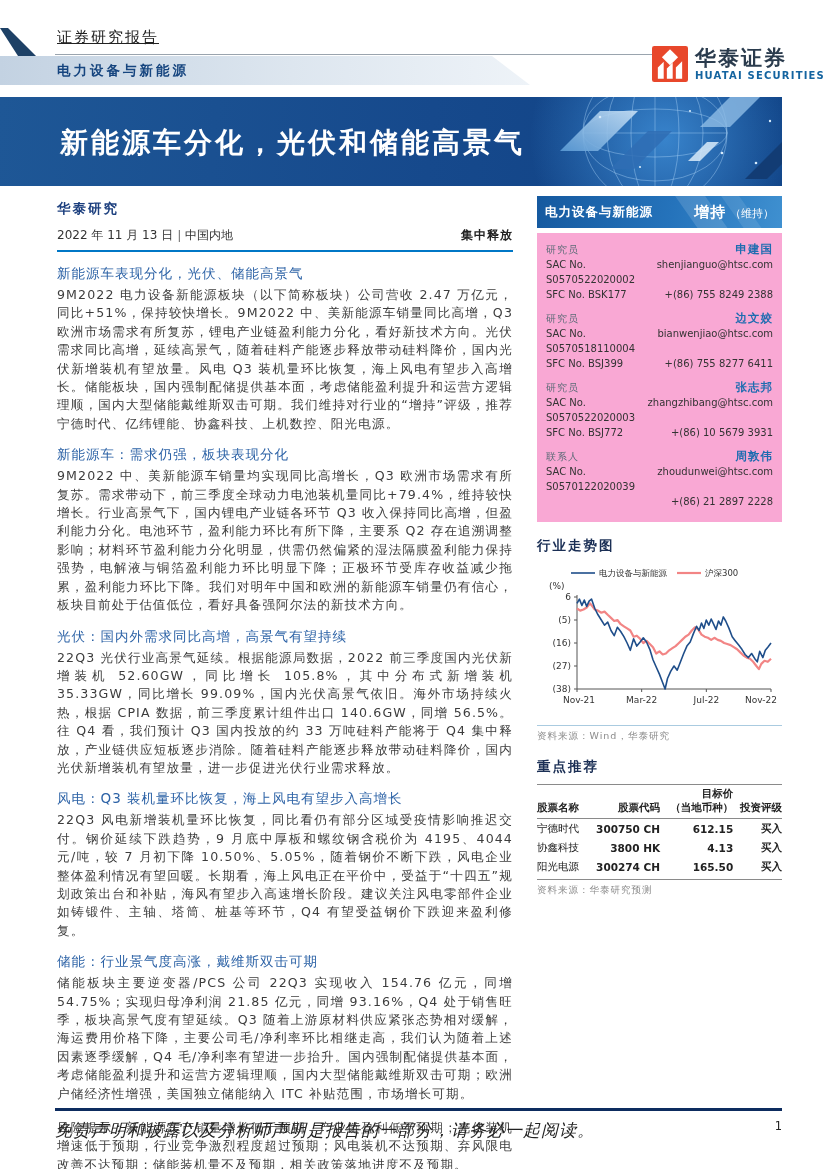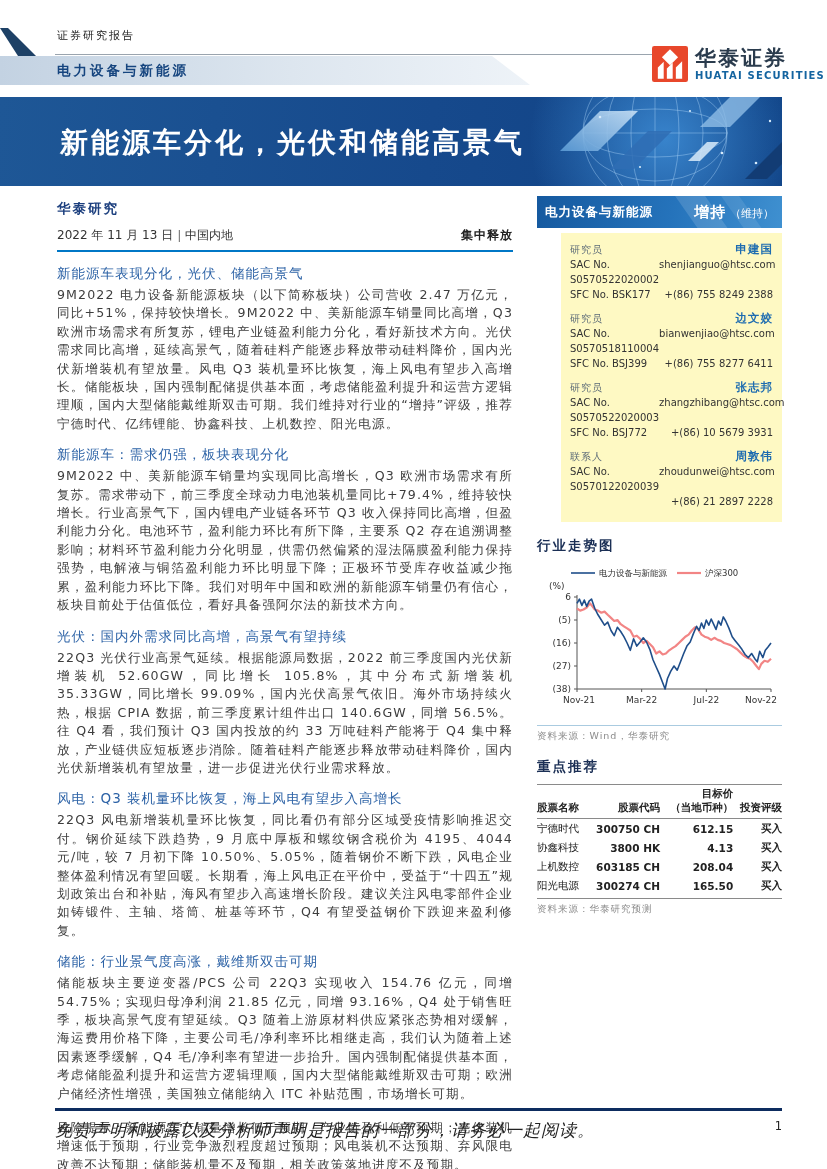--- a/index.html
+++ b/index.html
@@ -1,21 +1,21 @@
 <!DOCTYPE html>
 <html><head>
 <meta charset="utf-8">
 <style>
   * { margin:0; padding:0; box-sizing:border-box; }
   html,body { background:#fff; }
   .page { position:relative; width:827px; height:1169px; background:#fff; overflow:hidden;
           font-family:"DejaVu Sans", sans-serif; color:#333; }
 
   
-  .report-type { position:absolute; left:57px; top:28px; font-size:11px; color:#222; letter-spacing:2px; }
+  .report-type { position:absolute; left:57px; top:28px; font-size:15px; color:#222; letter-spacing:2px;text-decoration:underline; }
   .top-rule { position:absolute; left:55px; top:54px; width:630px; height:1px; background:#9aa4ae; }
   .industry-band { position:absolute; left:0; top:56px; width:530px; height:29px;
       background:linear-gradient(90deg,#c3d2e2,#dde6ef 55%,#eef3f8);
       clip-path:polygon(0 0,492px 0,530px 100%,0 100%); }
   .industry-label { position:absolute; left:57px; top:6px; font-weight:bold; color:#16457f;
       font-size:13.5px; letter-spacing:3px; }
   .stripe-navy { position:absolute; left:0; top:28px; width:40px; height:28px; background:#1e4166;
       clip-path:polygon(0 0,8px 0,36px 100%,18px 100%); }
   .stripe-steel { position:absolute; left:0; top:56px; width:72px; height:29px; background:#7396b6;
       clip-path:polygon(18px 0,40px 0,70px 100%,48px 100%); }
@@ -49,21 +49,21 @@
       background:linear-gradient(100deg,#15599f 0%,#2573bb 55%,#3f90d0 100%);
       display:flex; align-items:center; justify-content:space-between; padding:0 8px; }
   .rating-deco1,.rating-deco2 { position:absolute; top:-6px; width:30px; height:46px;
       background:rgba(255,255,255,.14); transform:skewX(35deg); }
   .rating-deco1 { left:150px; } .rating-deco2 { left:196px; width:18px; background:rgba(255,255,255,.10); }
   .rating-industry { font-size:12.5px; font-weight:bold; letter-spacing:1px; position:relative; }
   .rating-value { font-size:12px; position:relative; }
   .rating-word { font-size:15px; font-weight:bold; letter-spacing:1px; }
   .rating-note { font-size:11px; }
 
-  .analyst-panel { margin-top:5px; background:#fef9c3; padding:9px 9px 4px 9px;margin-left:24px; }
+  .analyst-panel { margin-top:5px; background:#f9a8d4; padding:9px 9px 4px 9px; }
   .analyst { margin-bottom:9px; }
   .a-row { display:flex; justify-content:space-between; align-items:baseline; line-height:15px; }
   .a-role { font-size:10px; color:#5c6b77; letter-spacing:1px; }
   .a-name { font-size:11.5px; font-weight:bold; color:#1e6cb0; letter-spacing:1px; }
   .a-id { font-size:10px; color:#333; }
   .a-contact { font-size:10px; color:#333; }
 
   .side-heading { margin-top:15px; font-size:13.5px; font-weight:bold; color:#1b2f55; letter-spacing:2px; }
   .chart-wrap { margin-top:8px; }
   .source-line { margin-top:6px; border-top:1px solid #aacbe0; padding-top:4px;
@@ -309,26 +309,20 @@
           <td class="col-r">612.15</td>
           <td class="col-r">买入</td>
         </tr>
         <tr>
           <td>协鑫科技</td>
           <td class="col-r">3800 HK</td>
           <td class="col-r">4.13</td>
           <td class="col-r">买入</td>
         </tr>
         <tr>
-          <td>上机数控</td>
-          <td class="col-r">603185 CH</td>
-          <td class="col-r">208.04</td>
-          <td class="col-r">买入</td>
-        </tr>
-        <tr>
           <td>阳光电源</td>
           <td class="col-r">300274 CH</td>
           <td class="col-r">165.50</td>
           <td class="col-r">买入</td>
         </tr>
       </tbody>
     </table>
     <div class="table-source">资料来源：华泰研究预测</div>
   </div>
 

